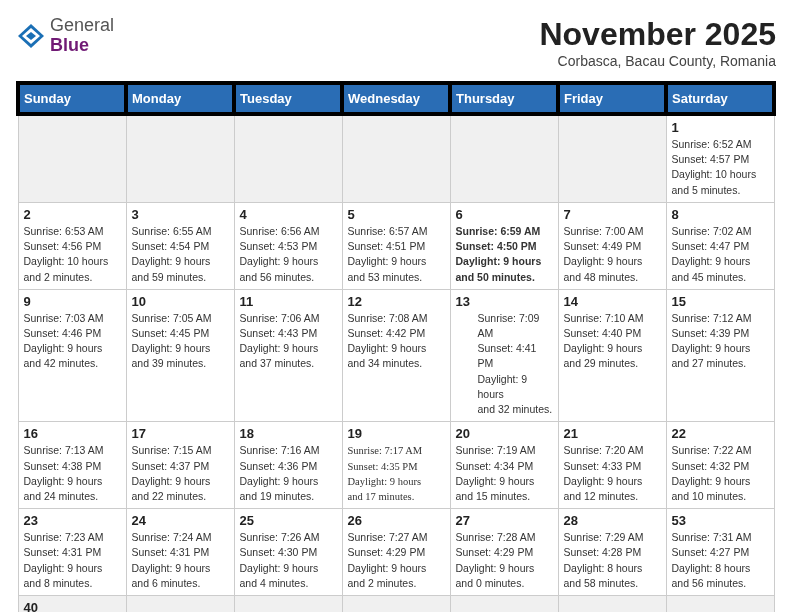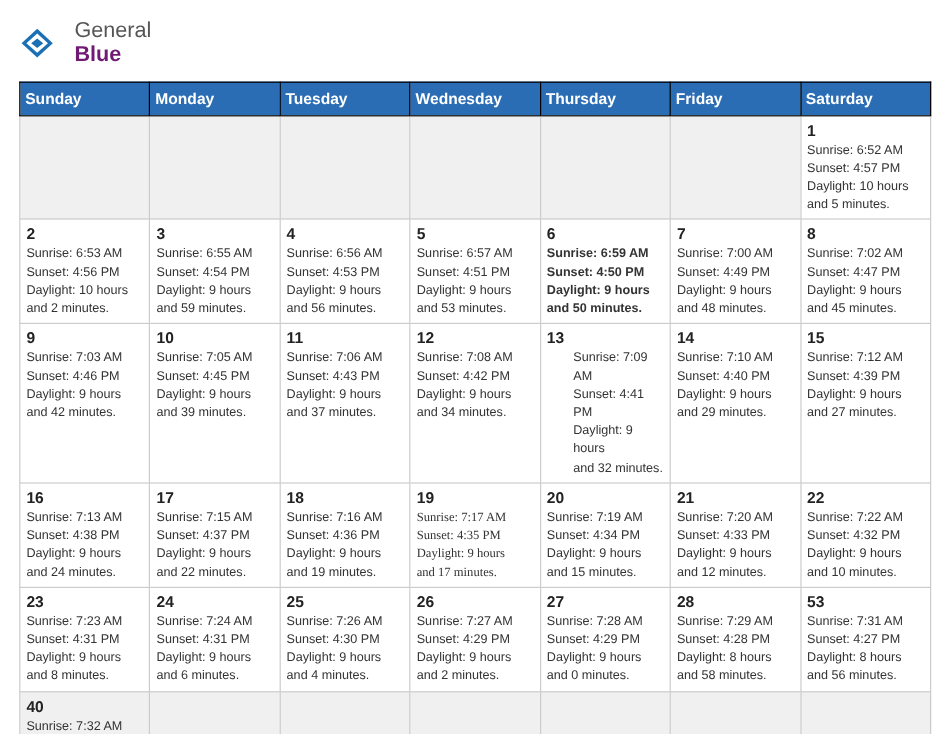--- a/index.html
+++ b/index.html
@@ -12,21 +12,21 @@
     }
     .header {
       display: flex;
       justify-content: space-between;
       align-items: flex-start;
       margin-bottom: 12px;
     }
     .logo {
       display: flex;
       align-items: center;
-      gap: 16px;
+      gap: 4px;
     }
     .logo-text {
       font-size: 18px;
       line-height: 1.1;
     }
     .logo-general { color: #555; font-weight: normal; }
     .logo-blue { color: #701a75; font-weight: bold; }
     .logo-icon {
       width: 30px;
       height: 28px;
@@ -48,21 +48,21 @@
       border-collapse: collapse;
       border: 1px solid #ccc;
     }
     .calendar th {
       background: #2a6db5;
       color: #fff;
       font-size: 13px;
       font-weight: bold;
       padding: 6px 4px;
       text-align: left;
-      border: 1px solid #000000;
+      border: 4px solid #000000;
     }
     .calendar td {
       vertical-align: top;
       border: 1px solid #ccc;
       padding: 4px 5px;
       width: 108px;
       min-height: 80px;
       background: #fff;
     }
     .calendar td.empty {
@@ -92,20 +92,24 @@
     <svg class="logo-icon" viewBox="0 0 30 28" xmlns="http://www.w3.org/2000/svg">
       <polygon points="15,2 28,14 15,26 2,14" fill="#1a6fb5"></polygon>
       <polygon points="15,6 24,14 15,22 6,14" fill="#fff"></polygon>
       <polygon points="15,10 20,14 15,18 10,14" fill="#1a6fb5"></polygon>
     </svg>
     <div class="logo-text">
       <span class="logo-general">General</span><br>
       <span class="logo-blue">Blue</span>
     </div>
   </div>
+  <div class="title-block">
+    <div class="month-title">November 2025</div>
+    <div class="subtitle">Corbasca, Bacau County, Romania</div>
+  </div>
 </div>
 
 <table class="calendar">
   <thead>
     <tr id="header-row">
         <th>Sunday</th>
         <th>Monday</th>
         <th>Tuesday</th>
         <th>Wednesday</th>
         <th>Thursday</th>

